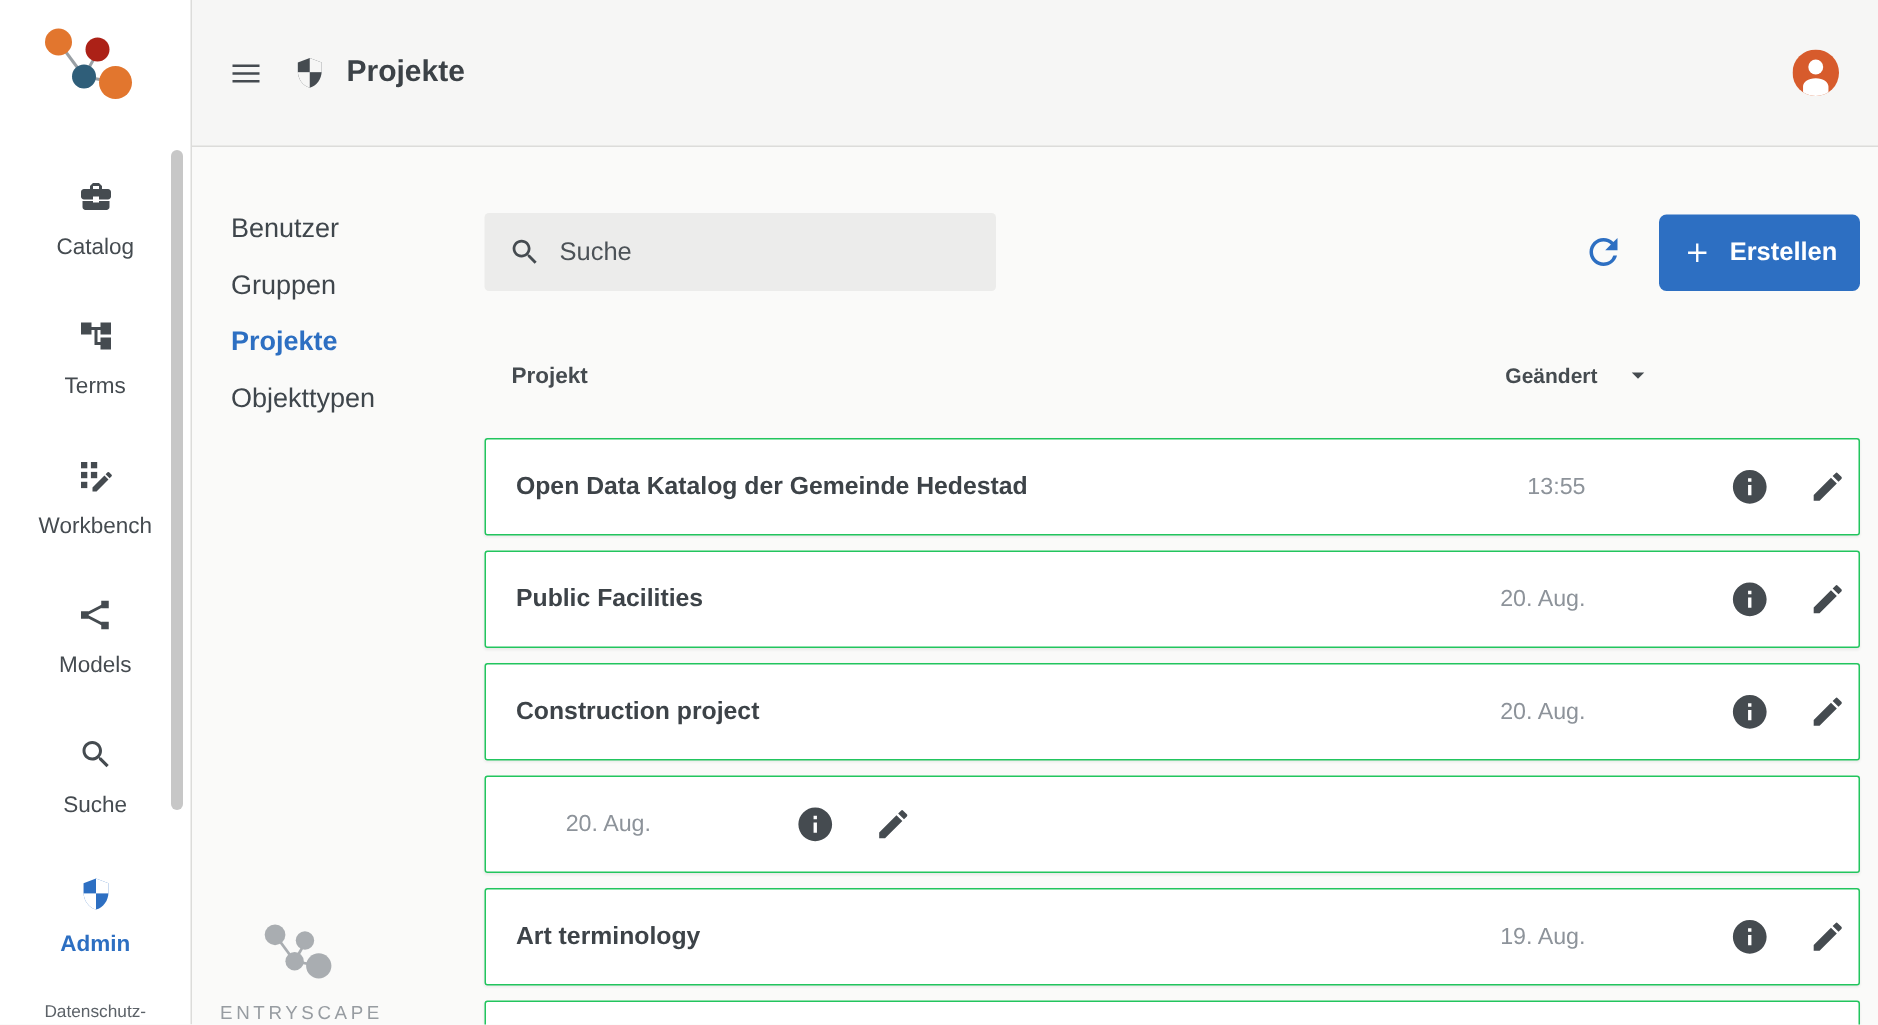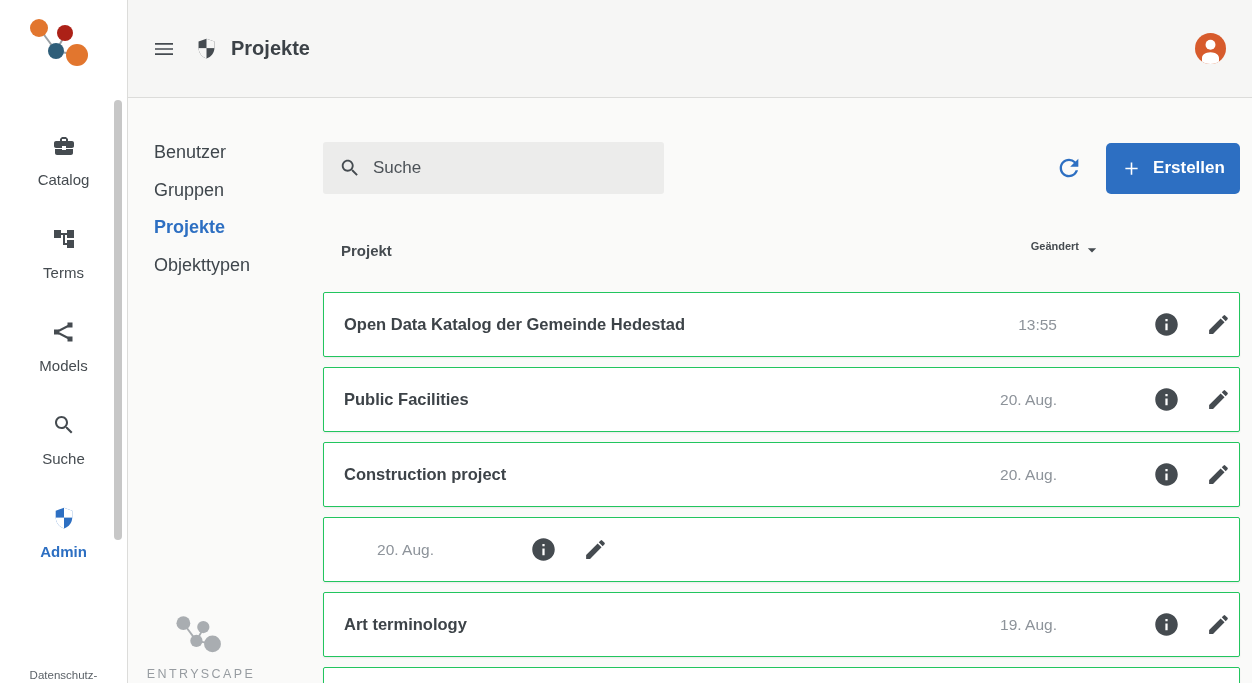--- a/index.html
+++ b/index.html
@@ -12,21 +12,21 @@
 
   
   .sidebar {
     position:absolute; left:0; top:0; width:128px; height:683px;
     background:#ffffff; border-right:1px solid #dcdcda;
   }
   .logo { position:absolute; left:27px; top:16px; width:70px; height:60px; cursor:pointer; }
   .side-nav { position:absolute; top:110px; left:0; width:127px; }
   .side-item {
     height:93px; display:flex; flex-direction:column; align-items:center;
-    padding-top:9px; cursor:pointer; color:#454b50;justify-content:center;
+    padding-top:9px; cursor:pointer; color:#454b50;
   }
   .side-item .s-icon { width:24px; height:24px; display:block; }
   .side-item .s-label { margin-top:13px; font-size:15px; }
   .side-item.active { color:#2d6fc2; }
   .side-item.active .s-label { font-weight:700; }
   .privacy {
     position:absolute; top:668px; left:0; width:127px; text-align:center;
     font-size:11.5px; line-height:15px; color:#5c6268; cursor:pointer; display:block;
     text-decoration:none;
   }
@@ -77,22 +77,22 @@
     color:#fff; display:flex; align-items:center; justify-content:center; gap:11px;
     font-size:17px; font-weight:700;
   }
 
   .thead {
     height:98px; display:flex; align-items:center; justify-content:space-between;
     padding:14px 0 0 18px;
   }
   .th-project { font-size:15px; font-weight:700; color:#454b50; }
   .th-sort {
-    display:flex; align-items:flex-start; gap:3px; margin-right:138px;
-    font-size:11px; font-weight:700; color:#454b50;
+    display:flex; align-items:center; gap:17px; margin-right:138px;
+    font-size:14px; font-weight:700; color:#454b50;
   }
 
   .row {
     height:65px; margin-bottom:10px; background:#fff;
     border:1px solid #22c55e; border-radius:2px;
     box-shadow:0 1px 2px rgba(0,0,0,0.07);
     display:flex; align-items:center; padding:0 2px 0 20px; cursor:pointer;
   }
   .row-title { flex:1; font-size:16.5px; font-weight:700; color:#3d4348; }
   .row-date { width:90px; text-align:right; font-size:15.5px; color:#8d939a; margin-right:90px; }
@@ -126,20 +126,33 @@
       </span>
       <span class="s-label">Catalog</span>
     </div>
     <div class="side-item">
       <span class="s-icon">
         <svg viewBox="0 0 24 24" width="24" height="24" fill="currentColor">
             <path d="M22 11V3h-7v3H9V3H2v8h7V8h2v10h4v3h7v-8h-7v3h-2V8h2v3z"></path>
           </svg>
       </span>
       <span class="s-label">Terms</span>
+    </div>
+    <div class="side-item">
+      <span class="s-icon">
+        <svg viewBox="0 0 24 24" width="24" height="24" fill="currentColor">
+          <rect x="2" y="3" width="4.2" height="4.2"></rect>
+            <rect x="8.6" y="3" width="4.2" height="4.2"></rect>
+          <rect x="2" y="9.6" width="4.2" height="4.2"></rect>
+            <rect x="8.6" y="9.6" width="4.2" height="4.2"></rect>
+          <rect x="2" y="16.2" width="4.2" height="4.2"></rect>
+          <path transform="translate(7.5 7.5) scale(0.72)" d="M3 17.25V21h3.75L17.81 9.94l-3.75-3.75L3 17.25zM20.71 7.04c.39-.39.39-1.02 0-1.41l-2.34-2.34a.996.996 0 0 0-1.41 0l-1.83 1.83 3.75 3.75 1.83-1.83z"></path>
+        </svg>
+      </span>
+      <span class="s-label">Workbench</span>
     </div>
     <div class="side-item">
       <span class="s-icon">
         <svg viewBox="0 0 24 24" width="24" height="24" fill="currentColor">
           <path d="M4.5 12 18 5M4.5 12l13.5 7" stroke="currentColor" stroke-width="2" fill="none"></path>
           <rect x="2" y="9.5" width="5" height="5"></rect>
             <rect x="15.5" y="2.5" width="5" height="5"></rect>
             <rect x="15.5" y="16.5" width="5" height="5"></rect>
         </svg>
       </span>

